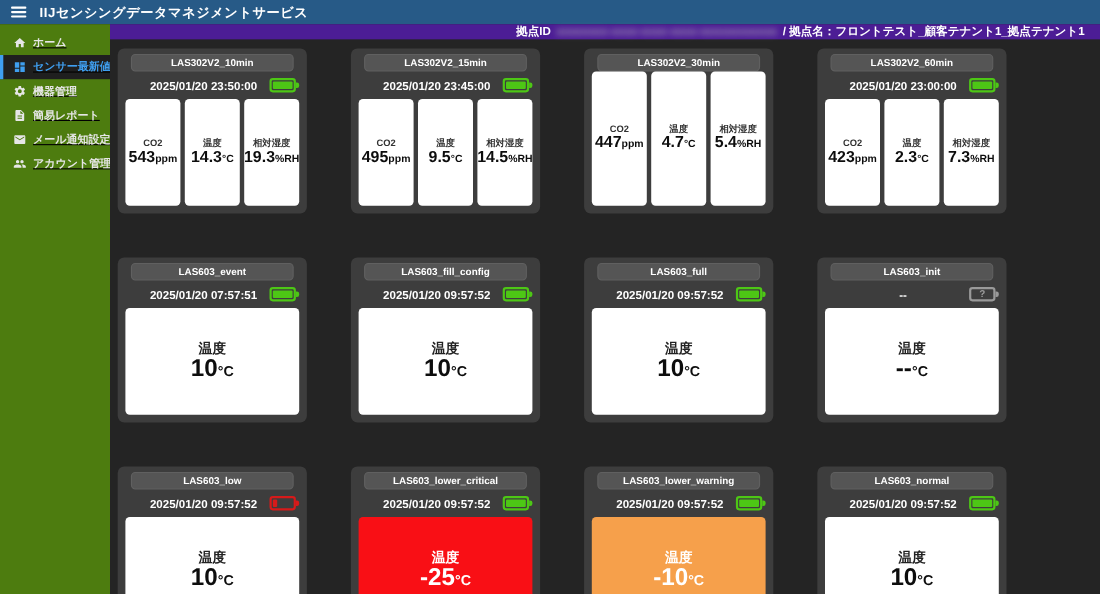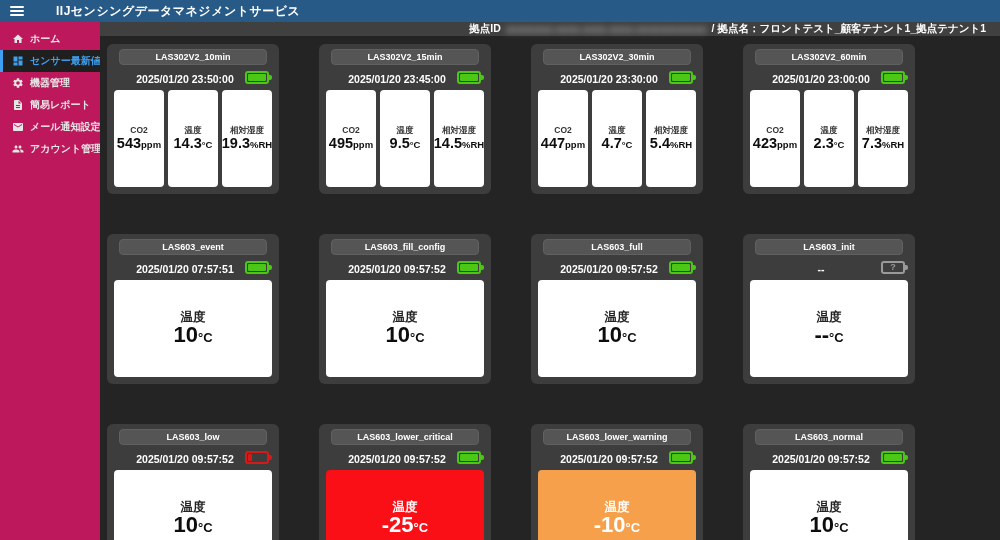--- a/index.html
+++ b/index.html
@@ -5,38 +5,38 @@
   * { margin:0; padding:0; box-sizing:border-box; }
   html,body { width:1000px; height:540px; overflow:hidden;
     font-family:"Liberation Sans","DejaVu Sans",sans-serif; background:#242424; }
 
   
   .topbar { height:22px; background:#275a87; display:flex; align-items:center;
     padding:0 10px; color:#fff; }
   .hamburger { width:14px; height:10px; display:flex; flex-direction:column;
     justify-content:space-between; cursor:pointer; margin-right:12px; }
   .hamburger span { display:block; height:2px; background:#fff; border-radius:1px; }
-  .topbar-title { font-size:12px; font-weight:bold; letter-spacing:.5px;margin-left:20px; }
+  .topbar-title { font-size:12px; font-weight:bold; letter-spacing:.5px; }
   .topbar-right { margin-left:auto; display:flex; align-items:center; gap:8px;
     font-size:10px; font-weight:bold; }
   .redacted { filter:blur(3px); opacity:.8; }
   .avatar { width:15px; height:15px; display:flex; }
   .avatar svg { width:15px; height:15px; fill:#fff; }
 
   
   .page-body { display:flex; height:518px; }
-  .sidebar { width:100px; background:#be185d; padding-top:6px; flex-shrink:0; }
+  .sidebar { width:100px; background:#4d7c0f; padding-top:6px; flex-shrink:0;text-decoration:underline; }
   .side-item { display:flex; align-items:center; gap:6px; padding:4px 6px 4px 9px;
     color:#e6e6e6; font-size:10px; font-weight:bold; cursor:pointer;
     border-left:3px solid transparent; white-space:nowrap; }
   .side-item svg { width:12px; height:12px; fill:currentColor; flex-shrink:0; }
   .side-item.active { color:#3f9ff0; border-left-color:#3f9ff0; background:#1f1f1f; }
 
   .right-col { flex:1; display:flex; flex-direction:column; }
-  .subbar { height:40px; background:#404040; color:#fff; display:flex;
+  .subbar { height:40px; background:#4c1d95; color:#fff; display:flex;
     align-items:center; justify-content:flex-end; padding-right:14px;
     font-size:10.5px; font-weight:bold; gap:5px; }
   .subbar .redacted { color:#bdbdbd; }
 
   .main { flex:1; background:#242424; padding:8px 5px 8px 7px;
     display:flex; flex-wrap:wrap; column-gap:7px; row-gap:13px;
     align-content:flex-start;gap:40px; }
 
   
   .card { width:172px; height:150px; background:#3d3d3d; border-radius:6px;
@@ -178,26 +178,20 @@
               <div class="m-value"><span class="num">9.5</span><span class="unit">°C</span></div>
             </div>
             <div class="metric normal">
               <div class="m-label">相対湿度</div>
               <div class="m-value"><span class="num">14.5</span><span class="unit">%RH</span></div>
             </div>
           </div>
   </div>
         <div class="card">
     <div class="chip">LAS302V2_30min</div>
-    <div class="meta">
-      <span class="timestamp">2025/01/20 23:30:00</span>
-      <span class="batt full">
-              <span class="fill"></span>
-            </span>
-    </div>
     <div class="card-body">
             <div class="metric normal">
               <div class="m-label">CO2</div>
               <div class="m-value"><span class="num">447</span><span class="unit">ppm</span></div>
             </div>
             <div class="metric normal">
               <div class="m-label">温度</div>
               <div class="m-value"><span class="num">4.7</span><span class="unit">°C</span></div>
             </div>
             <div class="metric normal">

